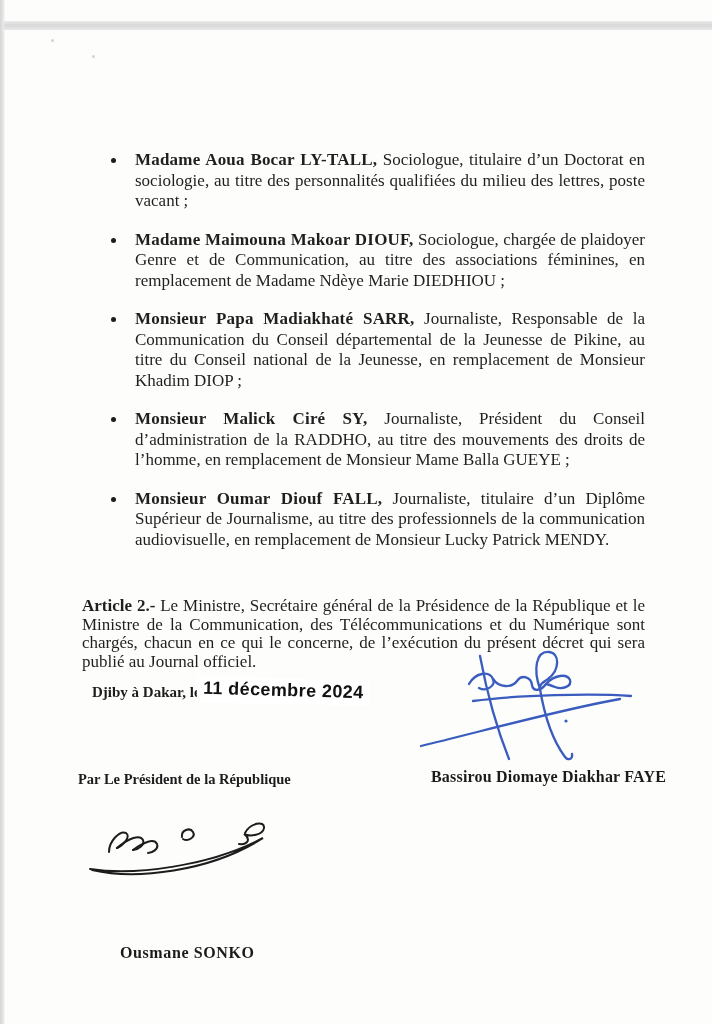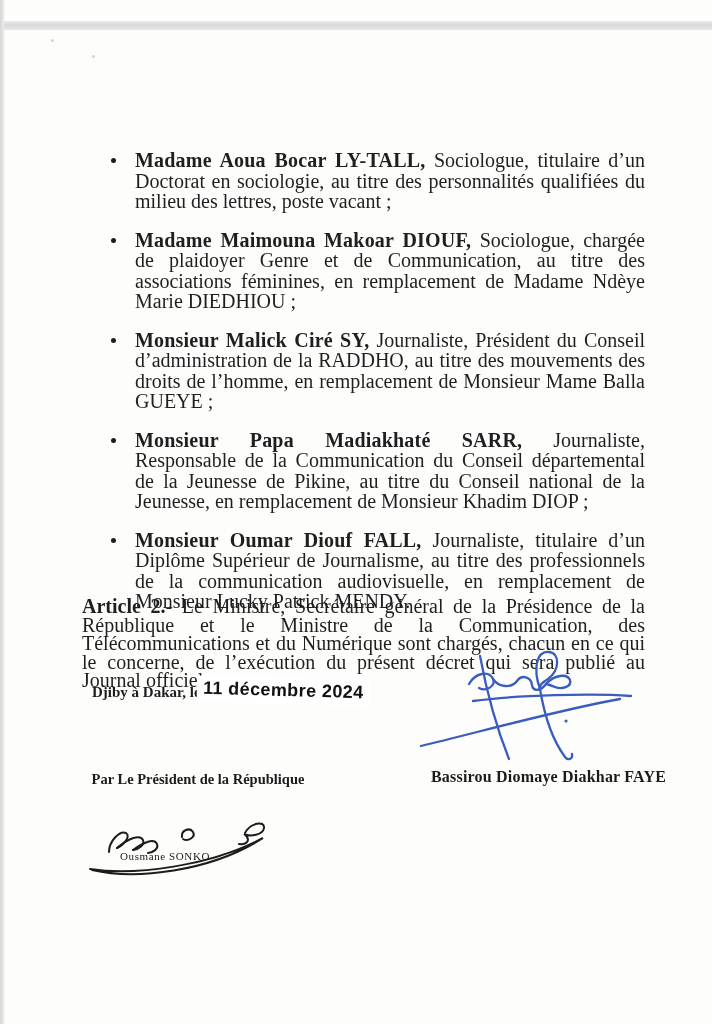--- a/index.html
+++ b/index.html
@@ -36,21 +36,21 @@
   }
   .appointments li {
     position: relative;
     margin-bottom: 18px;
   }
   .appointments .dot {
     position: absolute; left: -24px; top: 8px;
     width: 5px; height: 5px; border-radius: 50%; background: #1d1d1d;
   }
   .appointments p, .article2 {
-    font-size: 20px;
+    font-size: 17px;
     line-height: 20.5px;
     text-align: justify;
     color: #1f1f1f;
   }
   .appointments b { font-weight: 700; letter-spacing: 0.2px; }
 
   .article2 {
     position: absolute; left: 82px; top: 597px; width: 563px;
     line-height: 18.6px;
   }
@@ -68,30 +68,30 @@
     background: #ffffff;
     font-family: "Liberation Sans", sans-serif;
     font-weight: 700; font-size: 18px; letter-spacing: 0.4px; color: #111;
     transform: rotate(1.6deg);
     white-space: nowrap;
   }
 
   
   .left-block {
     position: absolute; left: 78px; top: 770px; width: 240px;
-    text-align: center;
+    text-align: left;
   }
   .left-block .t1, .left-block .t2 {
     font-weight: 700; font-size: 14.5px; line-height: 19px; color: #1c1c1c;
     white-space: nowrap;
   }
   .sonko-sig { position: absolute; left: 80px; top: 816px; }
   .name-sonko {
-    position: absolute; left: 120px; top: 850px;
-    font-weight: 400; font-size: 11px; letter-spacing: 0.6px; color: #1b1b1b;
+    position: absolute; left: 120px; top: 944px;
+    font-weight: 700; font-size: 16px; letter-spacing: 0.6px; color: #1b1b1b;
     white-space: nowrap;
   }
   .faye-sig { position: absolute; left: 413px; top: 643px; }
   .name-faye {
     position: absolute; left: 431px; top: 768px;
     font-weight: 700; font-size: 16px; letter-spacing: 0.2px; color: #1b1b1b;
     white-space: nowrap;
   }
 </style>
 </head>
@@ -108,25 +108,25 @@
     <li>
       <span class="dot"></span>
       <p><b>Madame Aoua Bocar LY-TALL,</b><span> Sociologue, titulaire d’un Doctorat en sociologie, au titre des personnalités qualifiées du milieu des lettres, poste vacant ;</span></p>
     </li>
     <li>
       <span class="dot"></span>
       <p><b>Madame Maimouna Makoar DIOUF,</b><span> Sociologue, chargée de plaidoyer Genre et de Communication, au titre des associations féminines, en remplacement de Madame Ndèye Marie DIEDHIOU ;</span></p>
     </li>
     <li>
       <span class="dot"></span>
-      <p><b>Monsieur Malick Ciré SY,</b><span> Journaliste, Président du Conseil d’administration de la RADDHO, au titre des mouvements des droits de l’homme, en remplacement de Monsieur Mame Balla GUEYE ;</span></p>
+      <p><b>Monsieur Papa Madiakhaté SARR,</b><span> Journaliste, Responsable de la Communication du Conseil départemental de la Jeunesse de Pikine, au titre du Conseil national de la Jeunesse, en remplacement de Monsieur Khadim DIOP ;</span></p>
     </li>
     <li>
       <span class="dot"></span>
-      <p><b>Monsieur Papa Madiakhaté SARR,</b><span> Journaliste, Responsable de la Communication du Conseil départemental de la Jeunesse de Pikine, au titre du Conseil national de la Jeunesse, en remplacement de Monsieur Khadim DIOP ;</span></p>
+      <p><b>Monsieur Malick Ciré SY,</b><span> Journaliste, Président du Conseil d’administration de la RADDHO, au titre des mouvements des droits de l’homme, en remplacement de Monsieur Mame Balla GUEYE ;</span></p>
     </li>
     <li>
       <span class="dot"></span>
       <p><b>Monsieur Oumar Diouf FALL,</b><span> Journaliste, titulaire d’un Diplôme Supérieur de Journalisme, au titre des professionnels de la communication audiovisuelle, en remplacement de Monsieur Lucky Patrick MENDY.</span></p>
     </li>
   </ul>
 
   <p class="article2"><b>Article 2.-</b><span> Le Ministre, Secrétaire général de la Présidence de la République et le Ministre de la Communication, des Télécommunications et du Numérique sont chargés, chacun en ce qui le concerne, de l’exécution du présent décret qui sera publié au Journal officiel.</span></p>
 
   <div class="dateline">Djiby à Dakar, le</div>

